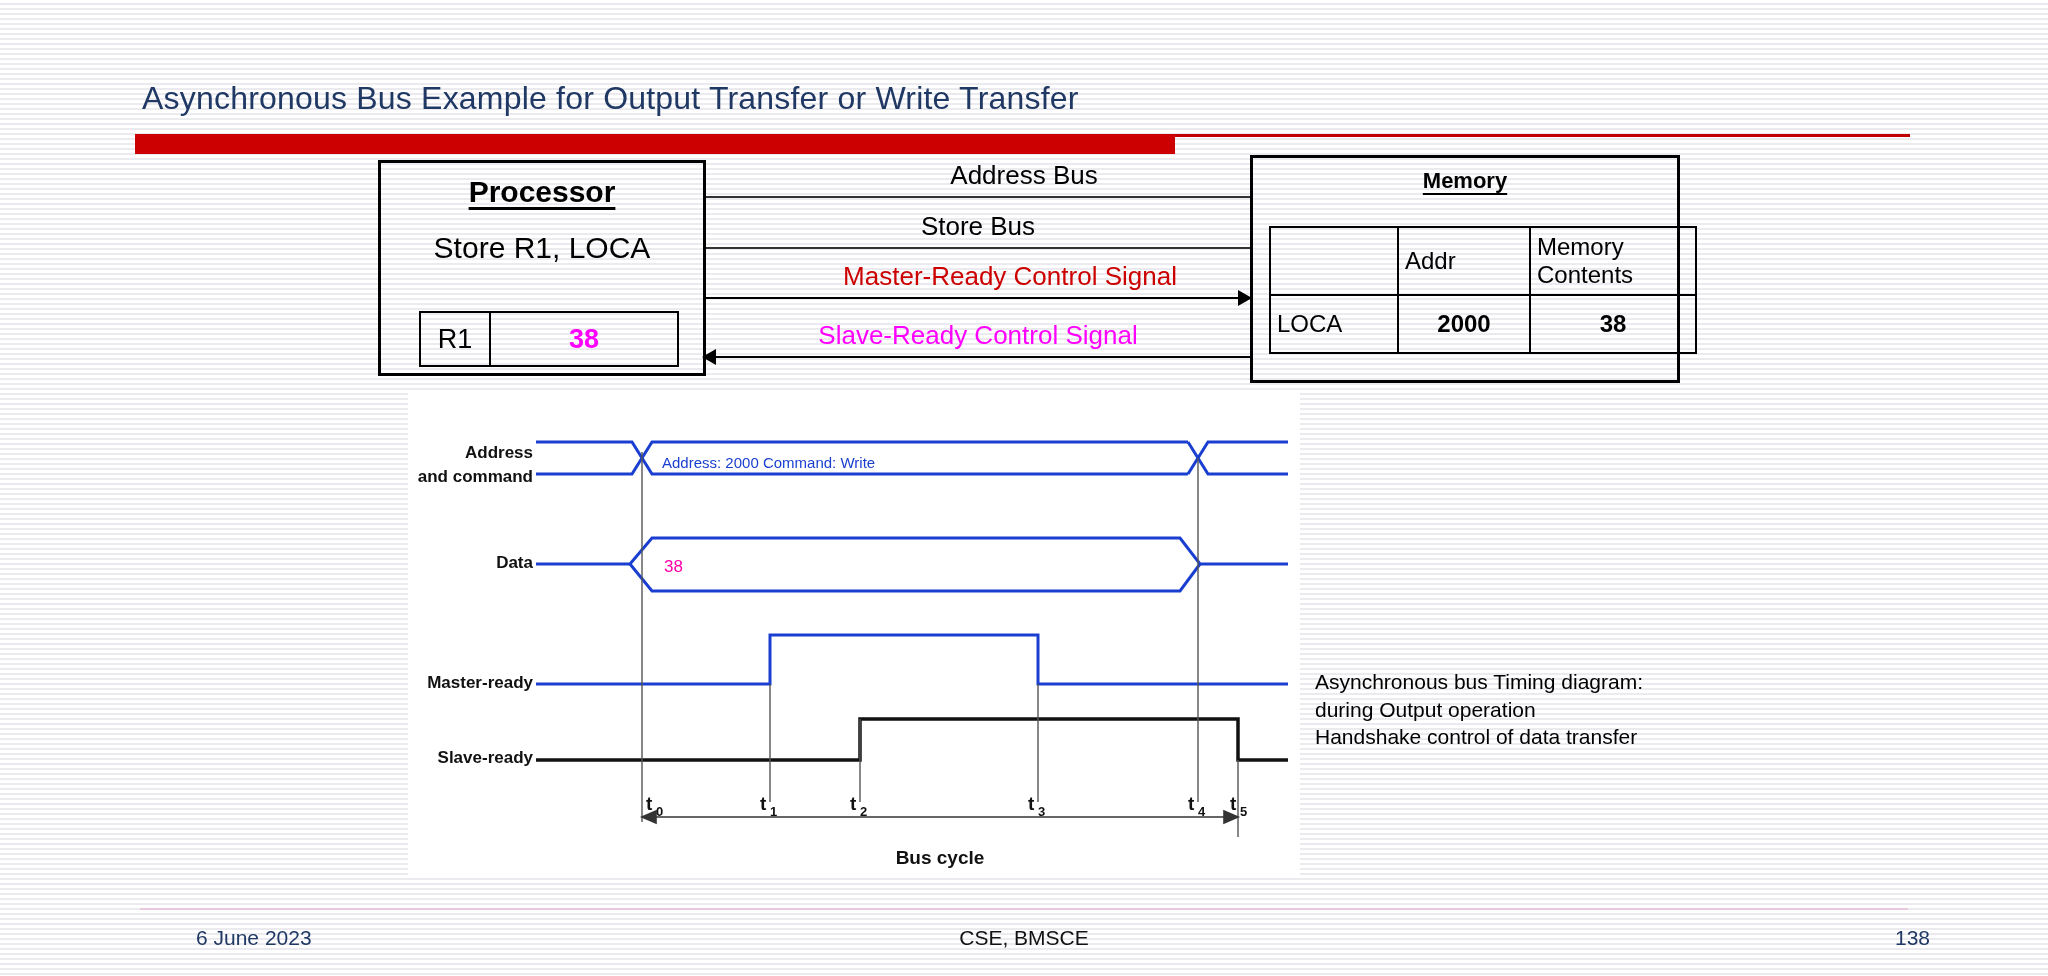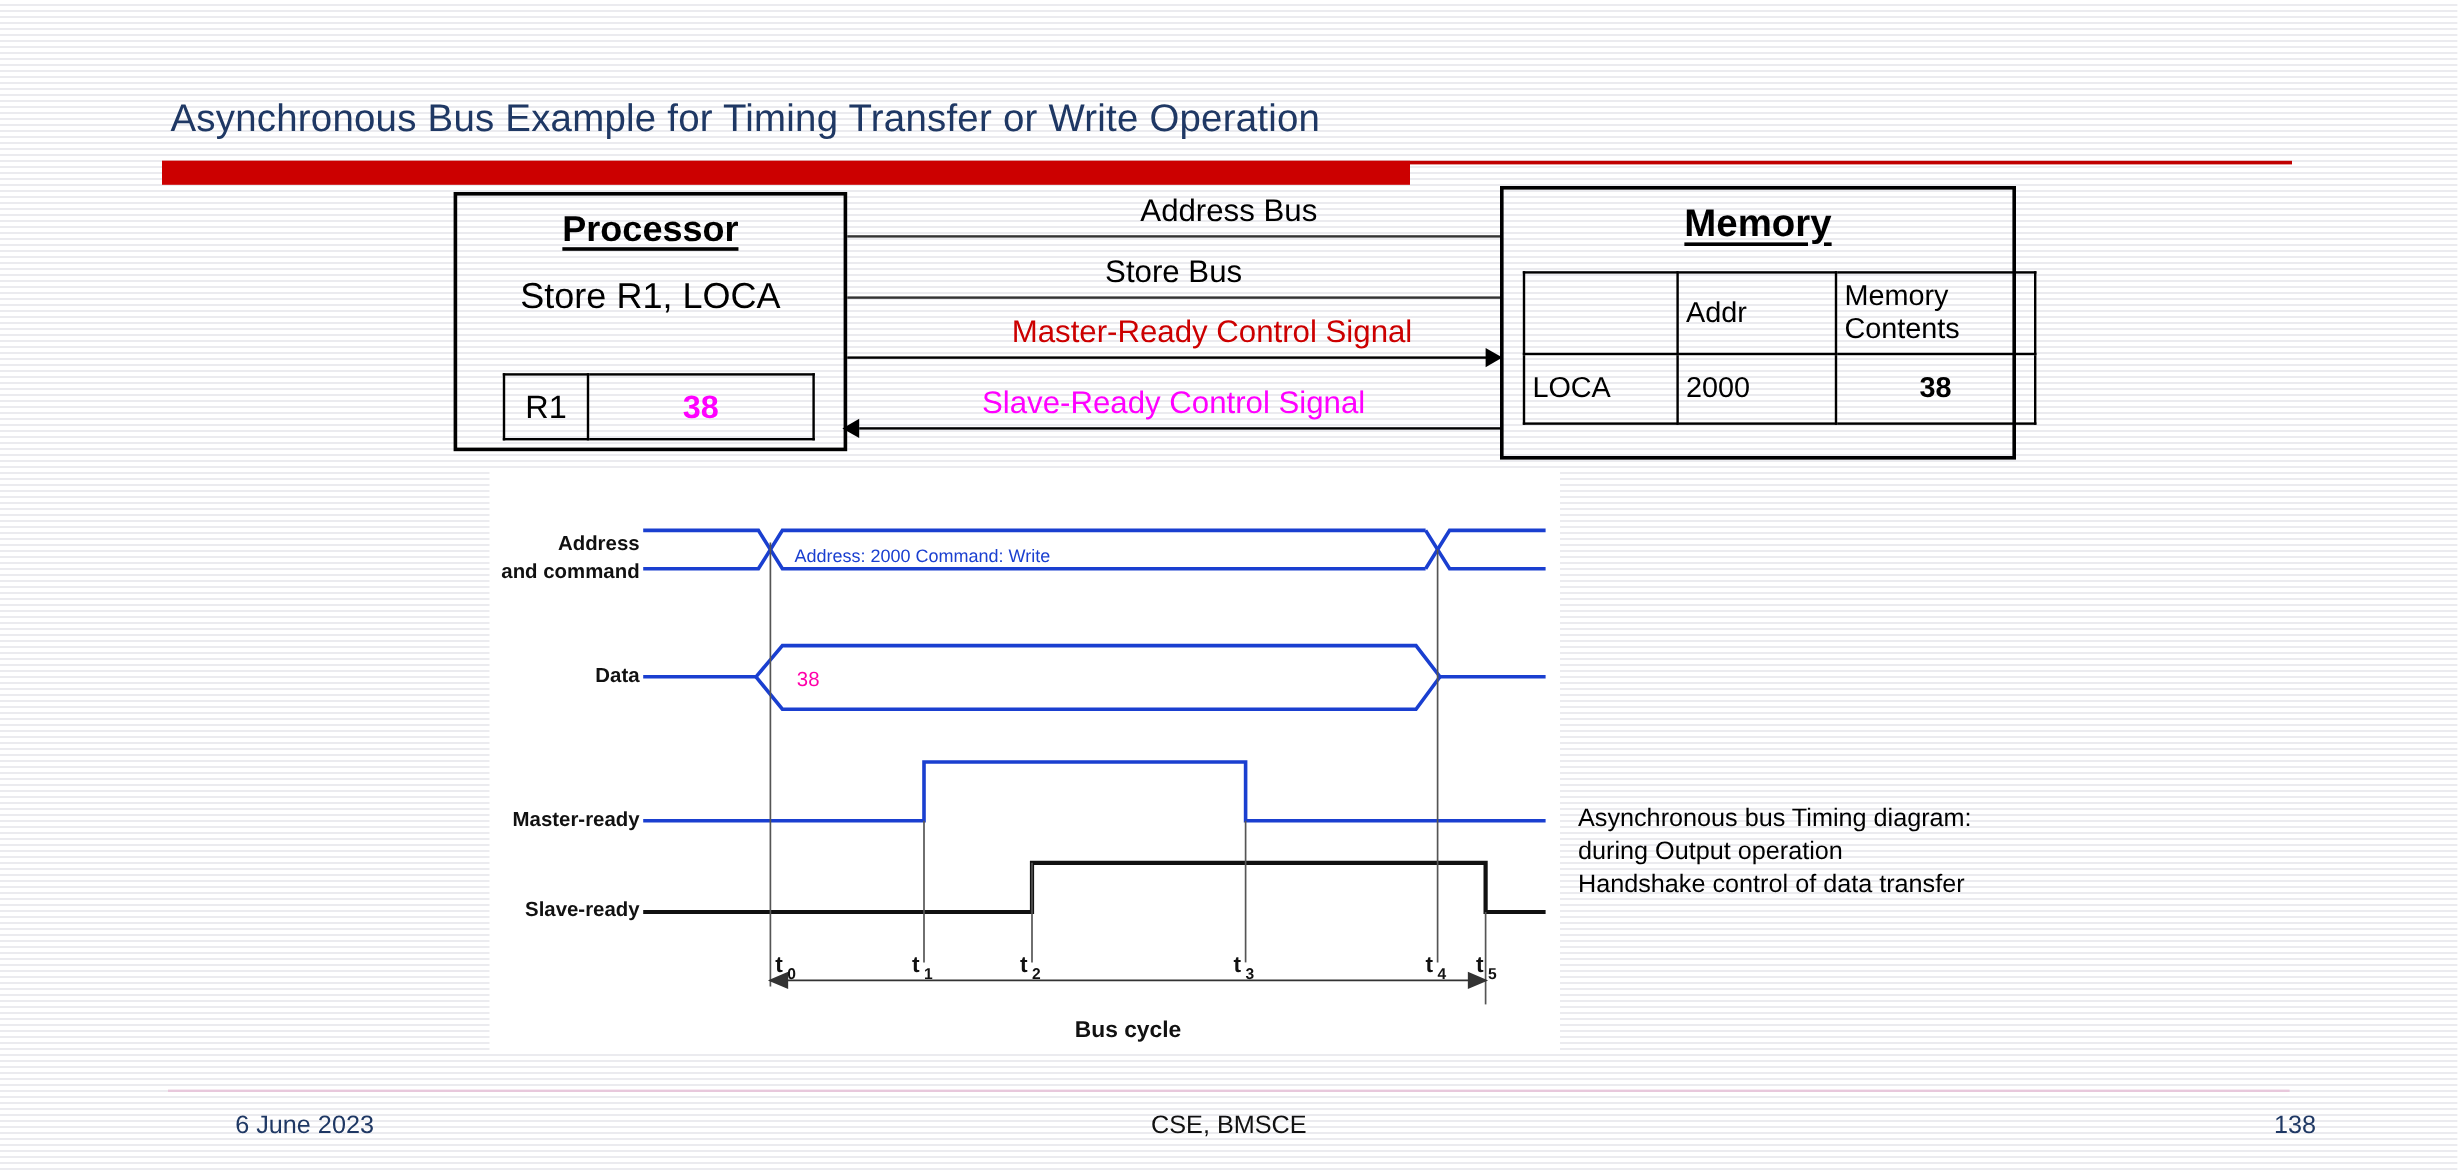--- a/index.html
+++ b/index.html
@@ -108,21 +108,21 @@
     width: 430px;
     height: 228px;
     border: 3px solid #000;
     box-sizing: border-box;
   }
   #memory-title {
     position: absolute;
     left: 0; right: 0;
     top: 10px;
     text-align: center;
-    font-size: 32px;
+    font-size: 22px;
     font-weight: bold;
     color: #000;
     text-decoration: underline;
     text-underline-offset: 5px;
   }
   #memory-table {
     position: absolute;
     left: 16px;
     top: 68px;
     width: 396px;
@@ -134,21 +134,21 @@
     padding: 2px 6px;
     font-size: 24px;
     color: #000;
     vertical-align: middle;
   }
   #memory-table td.h-blank { width: 114px; height: 62px; }
   #memory-table td.h-addr  { width: 118px; }
   #memory-table td.h-cont  { width: 152px; border-radius: 21px; }
   #memory-table tr.mem-row td { height: 52px; }
   td.mem-loca { text-align: left; }
-  td.mem-addr { color: #0070e0; font-weight: normal; font-size: 27px; }
+  td.mem-addr { text-align: center; color: #0070e0; font-weight: bold; font-size: 27px; }
   td.mem-cont { text-align: center; color: #ff00ff; font-weight: bold; font-size: 27px; }
 
   
   .bus-label {
     position: absolute;
     font-size: 26px;
     white-space: nowrap;
     text-align: center;
   }
   .bus-line {
@@ -261,21 +261,21 @@
     top: 926px;
     font-size: 21px;
     color: #1f3864;
   }
 </style>
 </head>
 <body>
 
 <div id="slide">
 
-  <div id="title">Asynchronous Bus Example for Timing Transfer or Write Operation</div>
+  <div id="title">Asynchronous Bus Example for Output Transfer or Write Transfer</div>
   <div id="title-rule-thin"></div>
   <div id="title-rule-thick"></div>
 
   <div id="processor-box">
     <div id="processor-title">Processor</div>
     <div id="processor-instruction">Store R1, LOCA</div>
     <table id="reg-table">
       <tbody>
           <tr>
         <td class="reg-name">R1</td>

